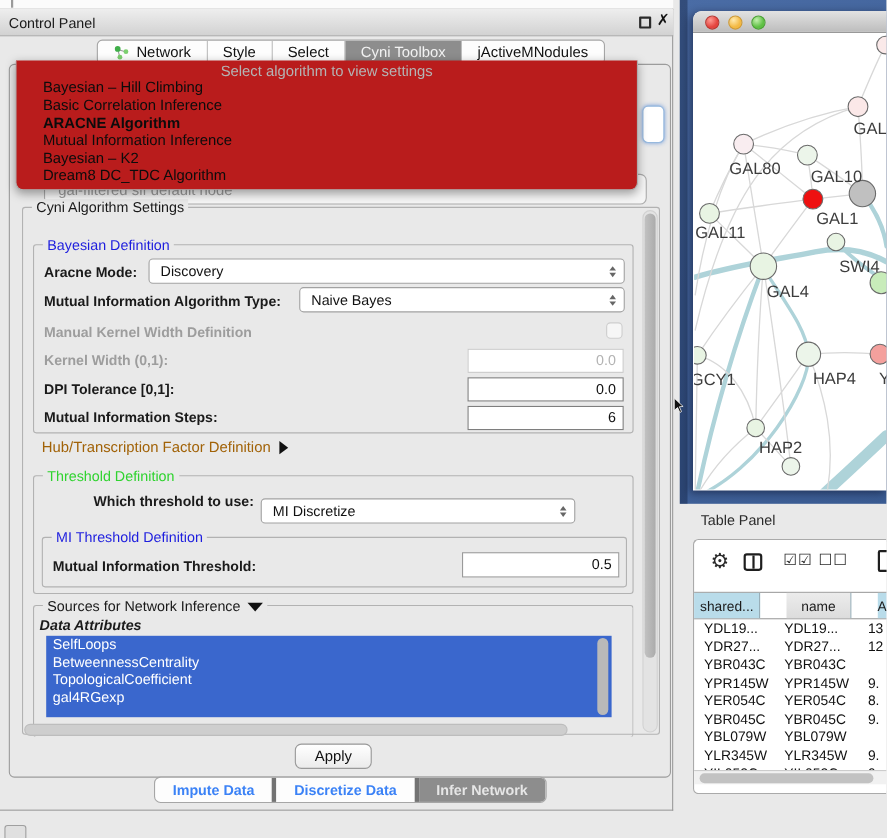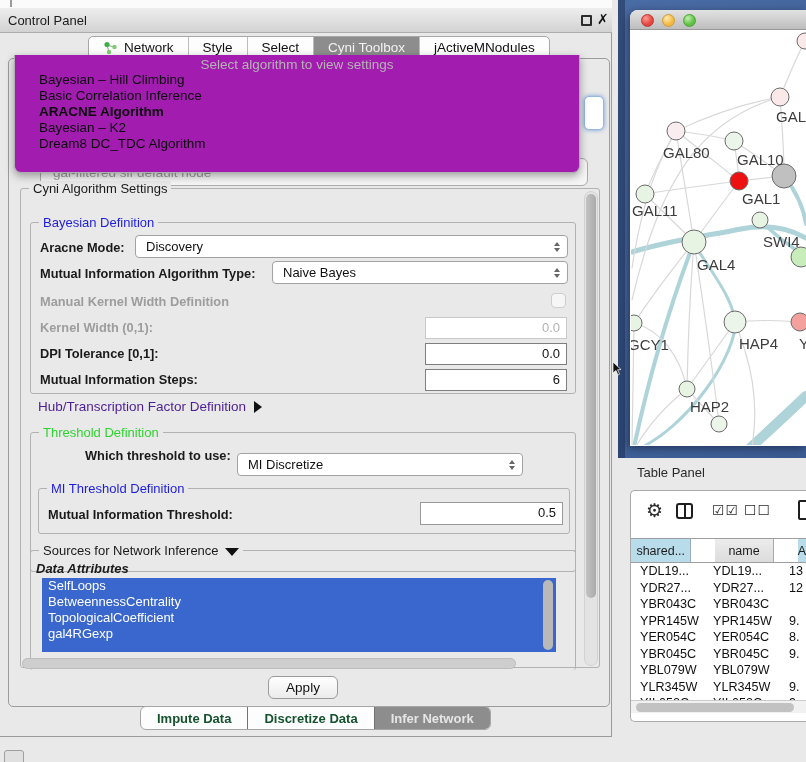--- a/index.html
+++ b/index.html
@@ -26,21 +26,21 @@
 
   
   .content-panel { left:8px; top:58px; width:602px; height:649px; border:1px solid #9c9c9c; border-radius:5px; background:#e9e9e9; }
 
   
   .ghost-combo { left:40px; top:158px; width:548px; height:28px; border:1px solid #ababab; border-radius:6px; background:#f5f5f5; }
   .ghost-combo .txt { position:absolute; left:12px; top:6px; font-size:13.5px; color:#9c9c9c; }
   .ghost-right { left:584px; top:96px; width:20px; height:34px; background:#fff; border:1px solid #97b9de; border-radius:5px; box-shadow:0 0 4px rgba(90,140,215,.85); }
 
   
-  .dd-overlay { left:14px; top:55px; width:566px; height:118px; background:#a21caf; border:1px solid #aeaeae; border-top:none; border-radius:0 0 7px 7px; box-shadow:0 3px 9px rgba(0,0,0,.35); z-index:20; }
+  .dd-overlay { left:14px; top:55px; width:566px; height:118px; background:#b91c1c; border:1px solid #aeaeae; border-top:none; border-radius:0 0 7px 7px; box-shadow:0 3px 9px rgba(0,0,0,.35); z-index:20; }
   .dd-prompt { text-align:center; font-size:13.5px; color:#b4b4b4; padding-top:2px; height:17px; }
   .dd-item { font-size:13.5px; color:#0c0c0c; height:16px; line-height:16px; padding-left:24px; white-space:nowrap; }
 
   
   .groupbox { border:1px solid #b2b2b2; border-radius:3px; }
   .gtitle { position:absolute; top:-8px; left:8px; background:#e9e9e9; padding:0 4px; font-size:13px; white-space:nowrap; }
   .gtitle.blue { color:#1d1dde; }
   .gtitle.green { color:#2fd32f; }
   .lbl { font-size:12.8px; font-weight:bold; color:#1a1a1a; white-space:nowrap; }
   .lbl.dis { color:#9d9d9d; }
@@ -58,21 +58,21 @@
   .attr-item { font-size:13px; color:#fff; height:16px; line-height:16px; padding-left:6px; }
   .list-scroll { left:543px; top:580px; width:10px; height:70px; background:#b9b9b9; border-radius:5px; }
 
   .vscroll-track { left:584px; top:191px; width:14px; height:475px; background:#e3e3e3; border:1px solid #d2d2d2; border-radius:7px; }
   .vscroll-thumb { left:586px; top:194px; width:10px; height:404px; background:linear-gradient(90deg,#c2c2c2,#ababab); border-radius:5px; }
   .hscroll-thumb { left:22px; top:658px; width:494px; height:11px; background:#cecece; border:1px solid #bdbdbd; border-radius:6px; }
 
   .apply-btn { left:268px; top:676px; width:70px; height:23px; background:linear-gradient(#ffffff,#ebebeb); border:1px solid #9a9a9a; border-radius:6px; font-size:13.5px; color:#111; text-align:center; line-height:21px; }
 
   .btabbar { left:140px; top:706px; height:24px; display:flex; background:#fdfdfd; border:1px solid #a6a6a6; border-radius:6px; overflow:hidden; }
-  .btabseg { font-size:13px; font-weight:bold; color:#14532d; display:flex; align-items:center; padding:0 16px; border-right:1px solid #737373; white-space:nowrap; }
+  .btabseg { font-size:13px; font-weight:bold; color:#3b82f6; display:flex; align-items:center; padding:0 16px; border-right:4px solid #737373; white-space:nowrap; }
   .btabseg:last-child { border-right:none; }
   .btabseg.sel { background:#8d8d8d; color:#e6e6e6; }
 
   
   .desktop { left:618px; top:0; width:188px; height:458px; background:linear-gradient(135deg,#4a6ca5,#3a5b92); }
   .desktop .edge { position:absolute; left:0; top:0; width:7px; height:100%; background:rgba(10,20,45,.35); }
   .net-window { left:630px; top:10px; width:176px; height:436px; background:#fff; border-radius:8px 0 0 0; box-shadow:-2px 2px 8px rgba(0,0,20,.45); }
   .net-titlebar { left:630px; top:10px; width:176px; height:20px; background:linear-gradient(#e2e2e2,#bdbdbd); border-bottom:1px solid #999; border-radius:8px 0 0 0; }
   .tl { width:13px; height:13px; border-radius:50%; position:absolute; top:3.5px; }
   .tl.red { background:radial-gradient(circle at 35% 30%,#ff9a92,#e4453f 60%); border:1px solid #b93832; }
@@ -283,20 +283,21 @@
   <div class="txt">gal-filtered sif default node</div>
 </div>
 <div class="abs ghost-right"></div>
 
 <div class="abs dd-overlay">
   <div class="dd-prompt">Select algorithm to view settings</div>
   <div id="dd-items">
       <div class="dd-item">Bayesian – Hill Climbing</div>
       <div class="dd-item">Basic Correlation Inference</div>
       <div class="dd-item bold">ARACNE Algorithm</div>
+      <div class="dd-item">Mutual Information Inference</div>
       <div class="dd-item">Bayesian – K2</div>
       <div class="dd-item">Dream8 DC_TDC Algorithm</div>
     </div>
 </div>
 
 <div class="abs groupbox" style="left:20px; top:188px; width:580px; height:480px;">
   <div class="gtitle" style="color:#1a1a1a;">Cyni Algorithm Settings</div>
 </div>
 <div class="abs vscroll-track"></div>
 <div class="abs vscroll-thumb"></div>
@@ -322,25 +323,25 @@
 </div>
 <div class="abs lbl dis" style="left:40px; top:294px;">Manual Kernel Width Definition</div>
 <div class="abs chk" style="left:551px; top:293px;"></div>
 <div class="abs lbl dis" style="left:40px; top:320px;">Kernel Width (0,1):</div>
 <div class="abs field dis" style="left:425px; top:317px; width:142px; height:22px;">0.0</div>
 <div class="abs lbl" style="left:40px; top:346px;">DPI Tolerance [0,1]:</div>
 <div class="abs field" style="left:425px; top:343px; width:142px; height:22px;">0.0</div>
 <div class="abs lbl" style="left:40px; top:372px;">Mutual Information Steps:</div>
 <div class="abs field" style="left:425px; top:369px; width:142px; height:22px;">6</div>
 
-<div class="abs" style="left:38px; top:399px; font-size:13.5px; color:#4c1d95;">
+<div class="abs" style="left:38px; top:399px; font-size:13.5px; color:#a16207;">
   <span>Hub/Transcription Factor Definition</span><span class="arrow-r"></span>
 </div>
 
-<div class="abs groupbox" style="left:30px; top:432px; width:546px; height:140px;text-align:right;">
+<div class="abs groupbox" style="left:30px; top:432px; width:546px; height:108px;text-align:right;">
   <div class="gtitle green">Threshold Definition</div>
 </div>
 <div class="abs lbl" style="left:85px; top:448px;">Which threshold to use:</div>
 <div class="abs combo" style="left:237px; top:453px; width:286px; height:23px;">
   <span>MI Discretize</span>
   <span class="spin">
       <span class="u"></span>
       <span class="d"></span>
     </span>
 </div>

